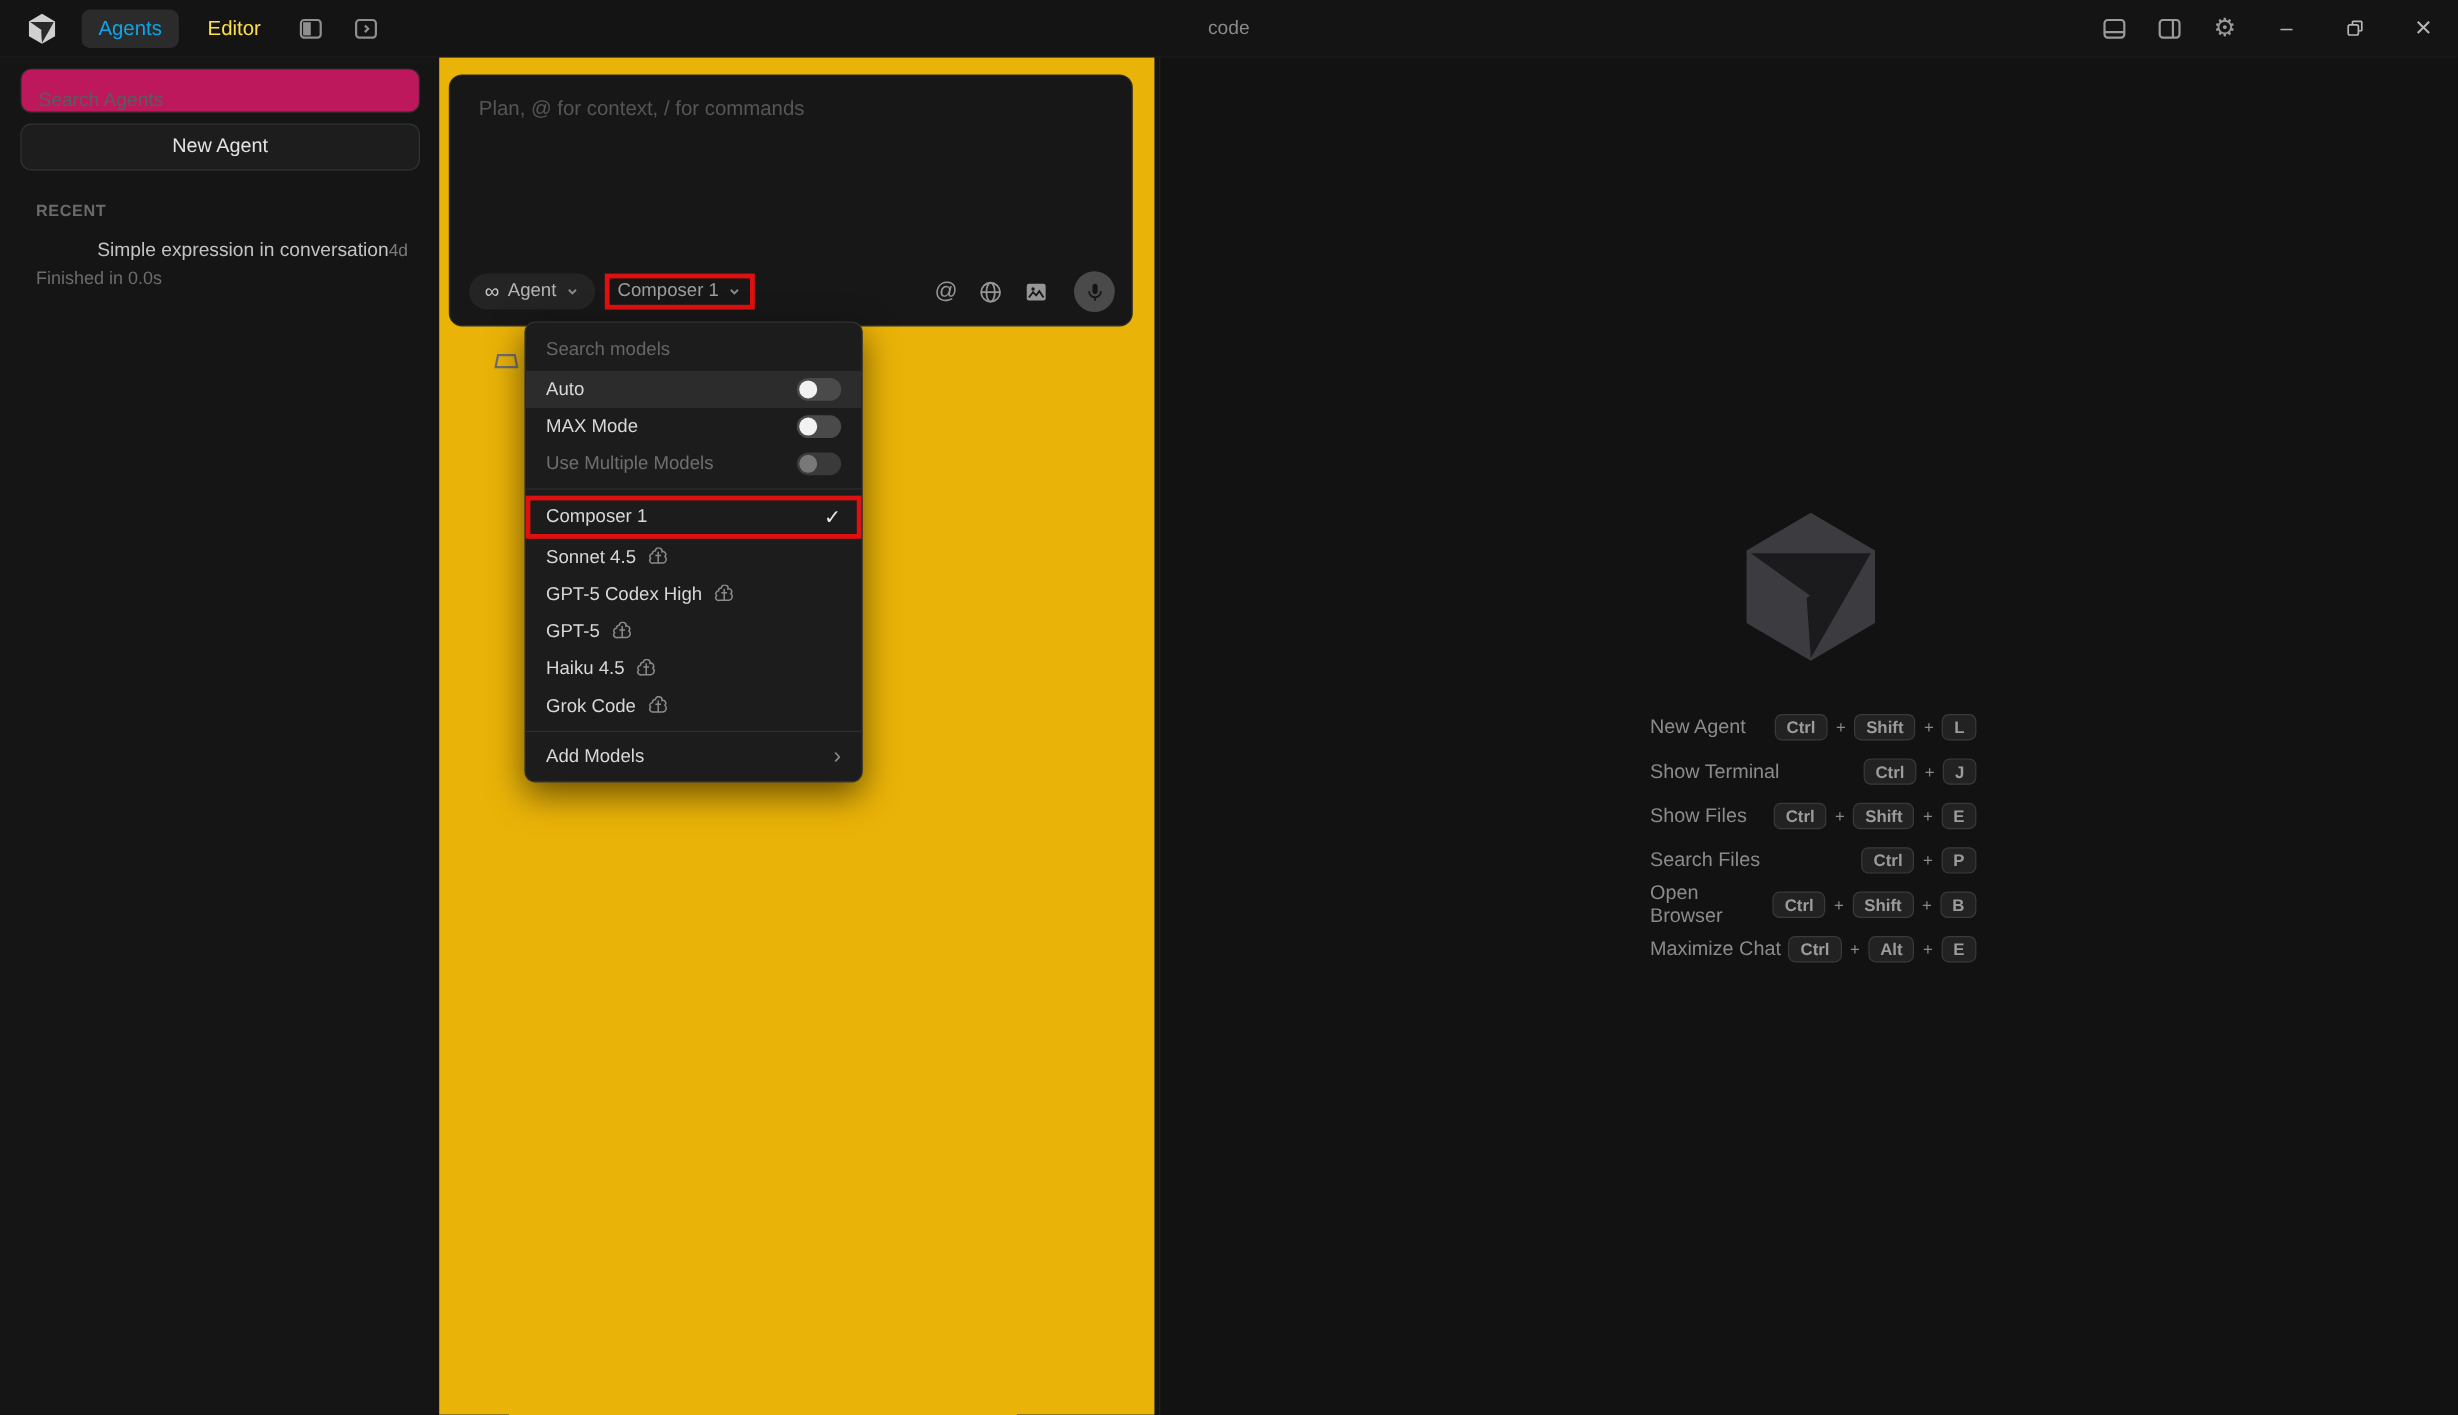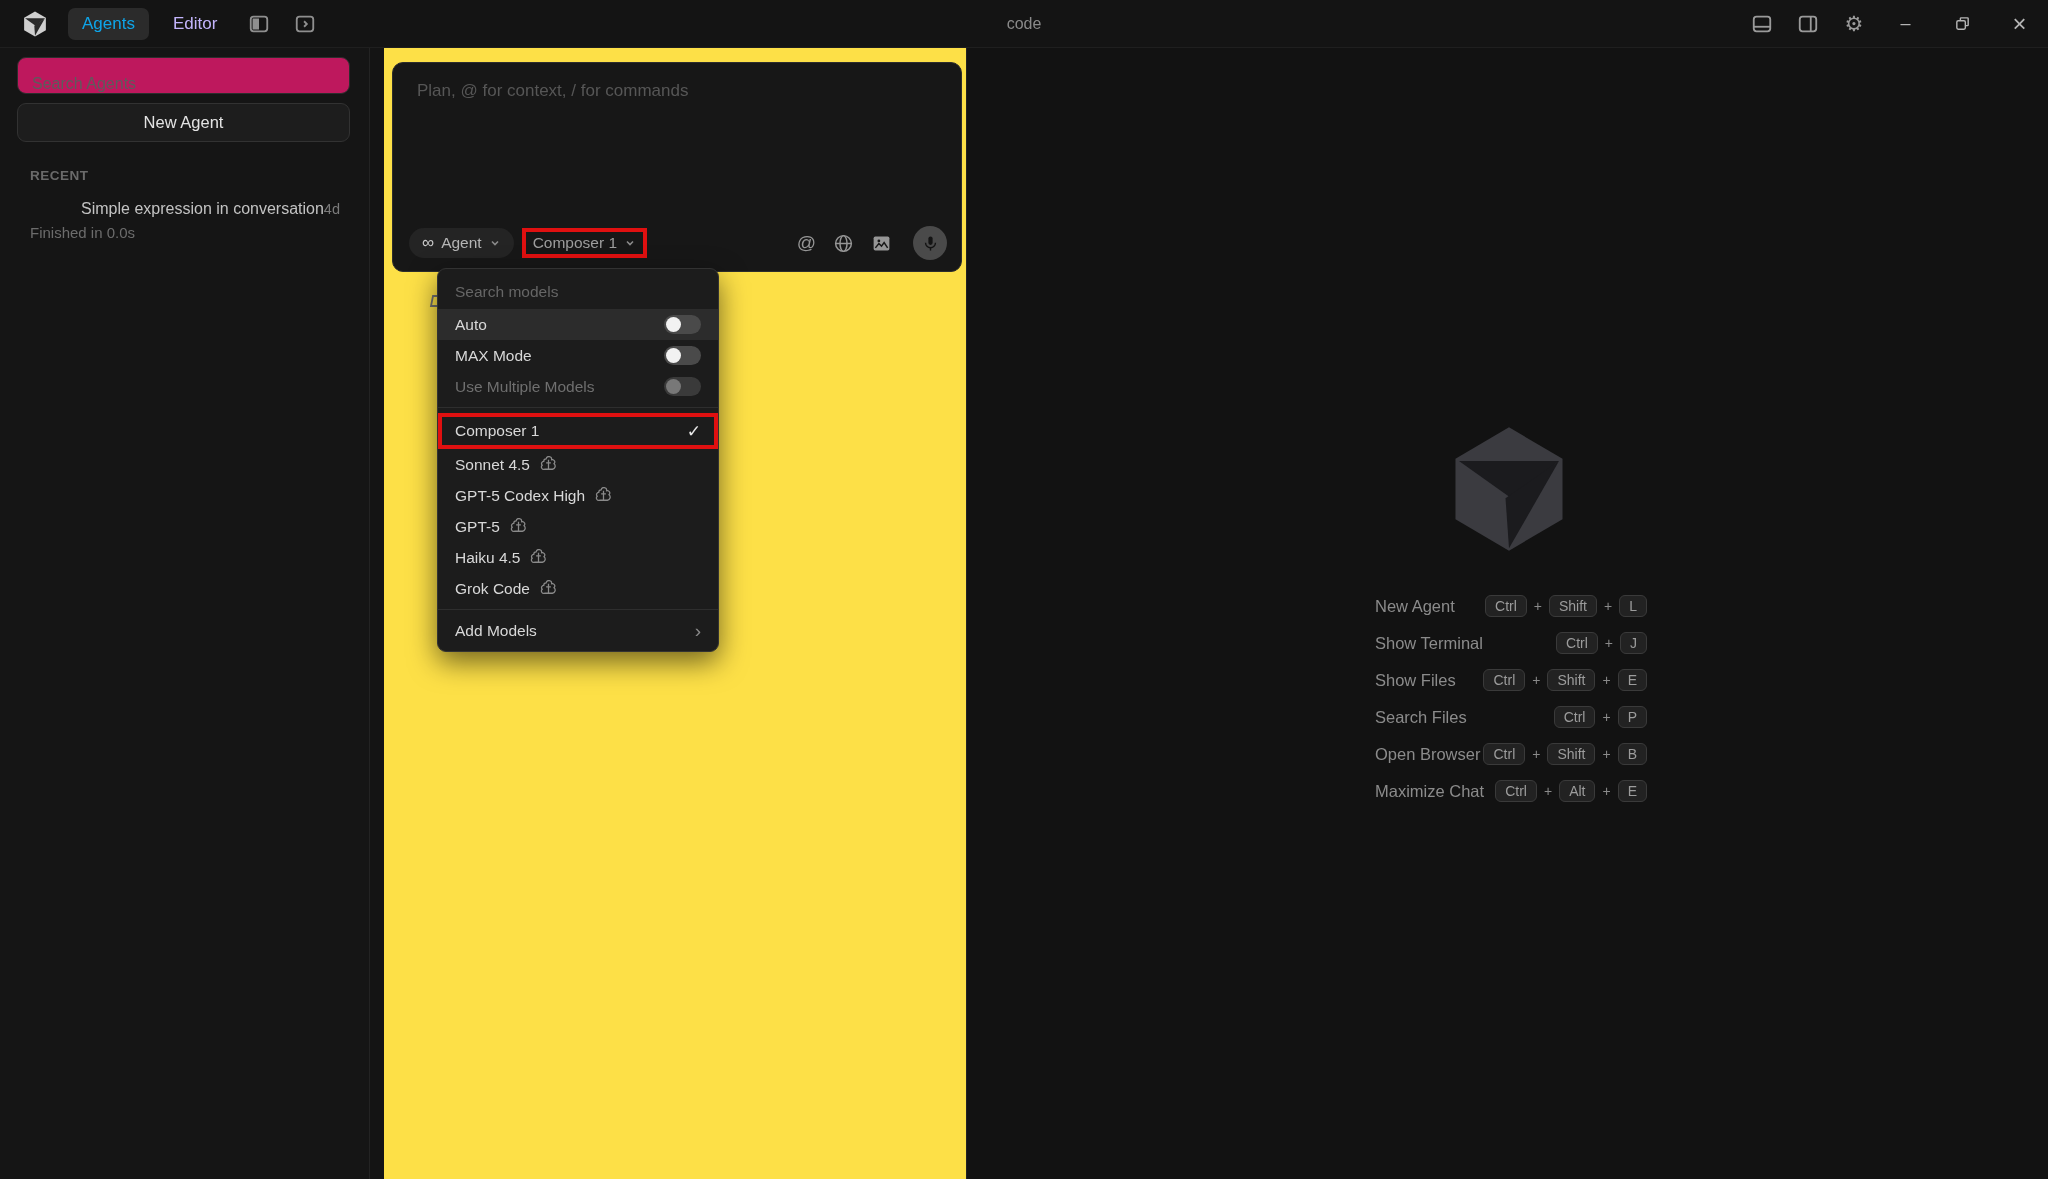--- a/index.html
+++ b/index.html
@@ -6,21 +6,21 @@
   html,body { width:2048px; height:1179px; overflow:hidden; background:#131313;
               font-family:"Liberation Sans", sans-serif; color:#cccccc; }
   .app { position:relative; width:2048px; height:1179px; background:#141414; }
 
   
   .titlebar { position:absolute; top:0; left:0; width:2048px; height:48px;
               background:#141414; border-bottom:1px solid #1f1f1f;
               display:flex; align-items:center; }
   .tb-left { display:flex; align-items:center; gap:10px; padding-left:22px; }
   .logo-svg { width:26px; height:26px; margin-right:10px; }
-  .tb-tab { font-size:17px; color:#c4b5fd; padding:6px 14px; border-radius:7px; }
+  .tb-tab { font-size:17px; color:#fde047; padding:6px 14px; border-radius:7px; }
   .tb-tab.active { background:#2b2b2b; color:#0ea5e9; }
   .tb-icon { width:24px; height:24px; display:flex; align-items:center; justify-content:center;
              color:#8f8f8f; margin:0 6px; }
   .tb-menu { display:flex; align-items:center; gap:34px; margin-left:24px; }
   .tb-menu span { font-size:17px; color:#b9b9b9; }
   .tb-center { position:absolute; left:0; right:0; top:0; height:48px; display:flex;
                align-items:center; justify-content:center; pointer-events:none; }
   .tb-center span { font-size:16px; color:#8a8a8a; }
   .tb-right { margin-left:auto; display:flex; align-items:center; height:48px; }
   .tb-right .sys-icon { width:46px; height:48px; display:flex; align-items:center;
@@ -44,21 +44,21 @@
                    display:flex; align-items:center; justify-content:center; }
   .recent-header { position:absolute; left:30px; top:120px; font-size:13.5px; font-weight:bold;
                    letter-spacing:0.5px; color:#6a6a6a; }
   .recent-item { position:absolute; left:18px; top:148px; width:334px; padding:4px 12px; }
   .recent-row1 { display:flex; align-items:center; justify-content:flex-end; }
   .recent-title { font-size:16px; color:#c3c3c3; }
   .recent-time { font-size:14.5px; color:#7a7a7a; }
   .recent-status { font-size:15px; color:#6c6c6c; margin-top:6px; }
 
   
-  .chat { position:absolute; top:48px; left:384px; width:596px; bottom:0; background:#fde047;text-align:right; }
+  .chat { position:absolute; top:48px; left:366px; width:596px; bottom:0; background:#eab308;text-align:right; }
   .composer-box { position:absolute; left:8px; top:14px; width:570px; height:210px;
                   background:#171717; border:1px solid #2d2d2d; border-radius:11px; }
   .composer-placeholder { position:absolute; left:24px; top:18px; font-size:17px; color:#565656; }
   .composer-row { position:absolute; left:16px; right:14px; bottom:11px; height:34px;
                   display:flex; align-items:center; }
   .agent-pill { height:30px; background:#242424; border-radius:15px; display:flex;
                 align-items:center; gap:7px; padding:0 13px; color:#b5b5b5; font-size:15.5px; }
   .agent-pill .inf { font-size:17px; color:#c9c9c9; }
   .caret { width:12px; height:12px; }
   .red-wrap { border:4px solid #e01010; margin-left:8px; padding:2px 7px; display:flex;
@@ -97,21 +97,21 @@
   
   .right-panel { position:absolute; top:48px; left:966px; right:0; bottom:0;
                  background:#121212; border-left:1px solid #222222; }
   .cube-logo { position:absolute; left:482px; top:377px; width:120px; height:128px; }
   .shortcuts { position:absolute; left:408px; top:546px; width:272px;
                display:flex; flex-direction:column; gap:13px; }
   .sc-row { display:flex; align-items:center; justify-content:space-between; height:24px; }
   .sc-label { font-size:16.5px; color:#8b8b8b; }
   .sc-keys { display:flex; align-items:center; gap:7px; }
   .kbd { background:#222222; border:1px solid #3a3a3a; border-radius:6px; padding:2px 9px;
-         font-size:14px; color:#9c9c9c; }
+         font-size:14px; color:#9c9c9c;font-weight:bold; }
   .plus { color:#8a8a8a; font-size:14px; }
 </style>
 </head>
 <body>
 
 <div class="app">
 
   <header class="titlebar">
     <div class="tb-left">
       <svg class="logo-svg" viewBox="0 0 100 110">

